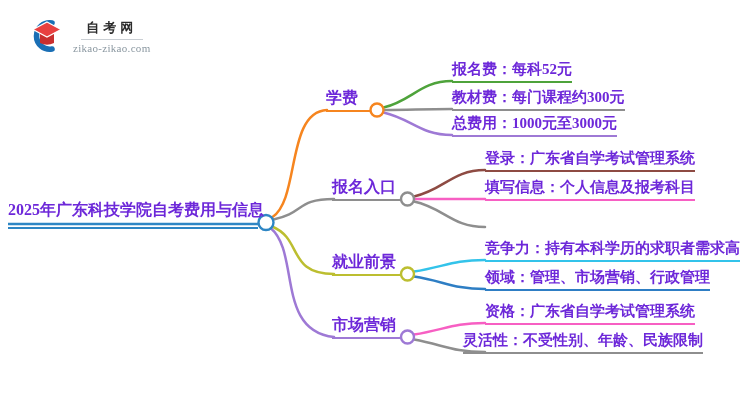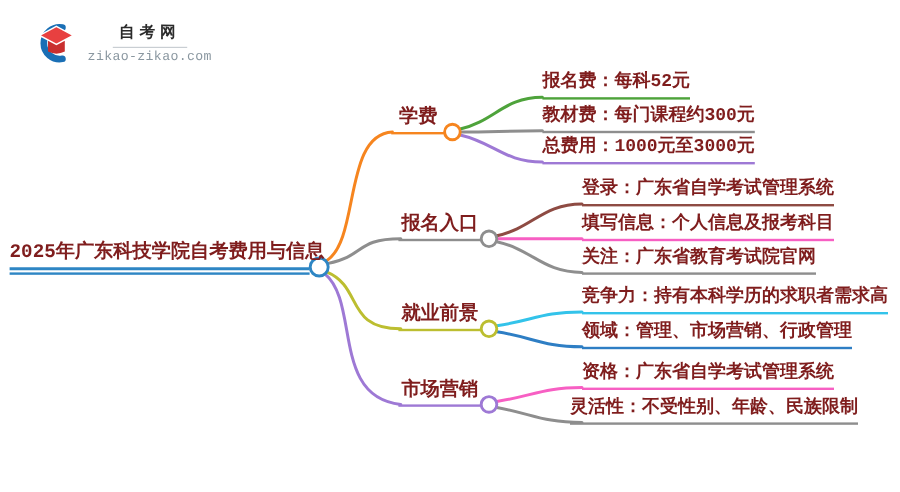--- a/index.html
+++ b/index.html
@@ -1,37 +1,37 @@
 <!DOCTYPE html>
 <html><head>
 <meta charset="utf-8">
 <style>
   html,body{margin:0;padding:0;background:#ffffff;}
   .canvas{
     position:relative;width:750px;height:356px;background:#ffffff;overflow:hidden;
-    font-family:Liberation Mono, monospace;
+    font-family:Liberation Serif, serif;
   }
   
   .logo{position:absolute;left:30px;top:18px;display:flex;align-items:flex-start;cursor:pointer;}
   .logo-icon{width:34px;height:36px;}
   .logo-text{margin-left:9px;display:flex;flex-direction:column;align-items:center;}
   .logo-name{font-size:13px;font-weight:bold;color:#2b2b2b;letter-spacing:4px;line-height:16px;padding:2px 4px 3px 4px;}
   .logo-rule{width:62px;height:0;border-top:1px solid #c9ced3;}
   .logo-url{font-size:11px;color:#8a97a0;line-height:12px;margin-top:2px;letter-spacing:.3px;}
   
   svg.map{position:absolute;left:0;top:0;width:750px;height:410px;}
   svg.map path{fill:none;stroke-width:2.5;stroke-linecap:round;}
   svg.map circle{fill:#ffffff;stroke-width:2.4;}
   
   .lbl{
-    position:absolute;color:#7f1d1d;font-weight:600;white-space:nowrap;
+    position:absolute;color:#6d28d9;font-weight:600;white-space:nowrap;
     border-bottom:2.5px solid transparent;cursor:default;
   }
   .root-lbl{left:8px;top:199px;width:250px;text-align:center;font-size:16px;line-height:22px;padding-bottom:6px;}
-  .branch-lbl{font-size:16px;line-height:20px;padding-bottom:2px;text-align:center;}
+  .branch-lbl{font-size:16px;line-height:20px;padding-bottom:2px;text-align:left;}
   .leaf-lbl{font-size:15px;line-height:20px;padding-bottom:2px;display:inline-block;}
 </style>
 </head>
 <body>
 
 <div class="canvas">
 
   <div class="logo">
     <svg class="logo-icon" viewBox="0 0 34 36">
       <path d="M22 5 A 13.2 13.2 0 1 0 22 31" fill="none" stroke="#1a6fb5" stroke-width="5.6" stroke-linecap="round"></path>
@@ -82,21 +82,20 @@
   <div class="lbl branch-lbl" style="left: 332px; top: 177px; width: 69px; border-bottom-color: rgb(142, 142, 142);">报名入口</div>
   <div class="lbl branch-lbl" style="left: 332px; top: 252px; width: 69px; border-bottom-color: rgb(188, 190, 48);">就业前景</div>
   <div class="lbl branch-lbl" style="left: 332px; top: 315px; width: 69px; border-bottom-color: rgb(158, 121, 213);">市场营销</div>
 
   <div class="lbl leaf-lbl" style="left: 452px; top: 59px; border-bottom-color: rgb(78, 163, 59);">报名费：每科52元</div>
   <div class="lbl leaf-lbl" style="left: 452px; top: 87px; border-bottom-color: rgb(142, 142, 142);">教材费：每门课程约300元</div>
   <div class="lbl leaf-lbl" style="left: 452px; top: 113px; border-bottom-color: rgb(158, 121, 213);">总费用：1000元至3000元</div>
 
   <div class="lbl leaf-lbl" style="left: 485px; top: 148px; border-bottom-color: rgb(142, 75, 67);">登录：广东省自学考试管理系统</div>
   <div class="lbl leaf-lbl" style="left: 485px; top: 177px; border-bottom-color: rgb(247, 95, 195);">填写信息：个人信息及报考科目</div>
-  <div class="lbl leaf-lbl" style="left: 485px; top: 205px; border-bottom-color: rgb(142, 142, 142);">关注：广东省教育考试院官网</div>
 
   <div class="lbl leaf-lbl" style="left: 485px; top: 238px; border-bottom-color: rgb(51, 195, 234);">竞争力：持有本科学历的求职者需求高</div>
   <div class="lbl leaf-lbl" style="left: 485px; top: 267px; border-bottom-color: rgb(46, 126, 196);">领域：管理、市场营销、行政管理</div>
 
   <div class="lbl leaf-lbl" style="left: 485px; top: 301px; border-bottom-color: rgb(247, 95, 195);">资格：广东省自学考试管理系统</div>
-  <div class="lbl leaf-lbl" style="left: 475px; top: 330px; border-bottom-color: rgb(142, 142, 142); text-align: right;">灵活性：不受性别、年龄、民族限制</div>
+  <div class="lbl leaf-lbl" style="left: 463px; top: 330px; border-bottom-color: rgb(142, 142, 142); text-align: right;">灵活性：不受性别、年龄、民族限制</div>
 
 </div>
 
 </body></html>

